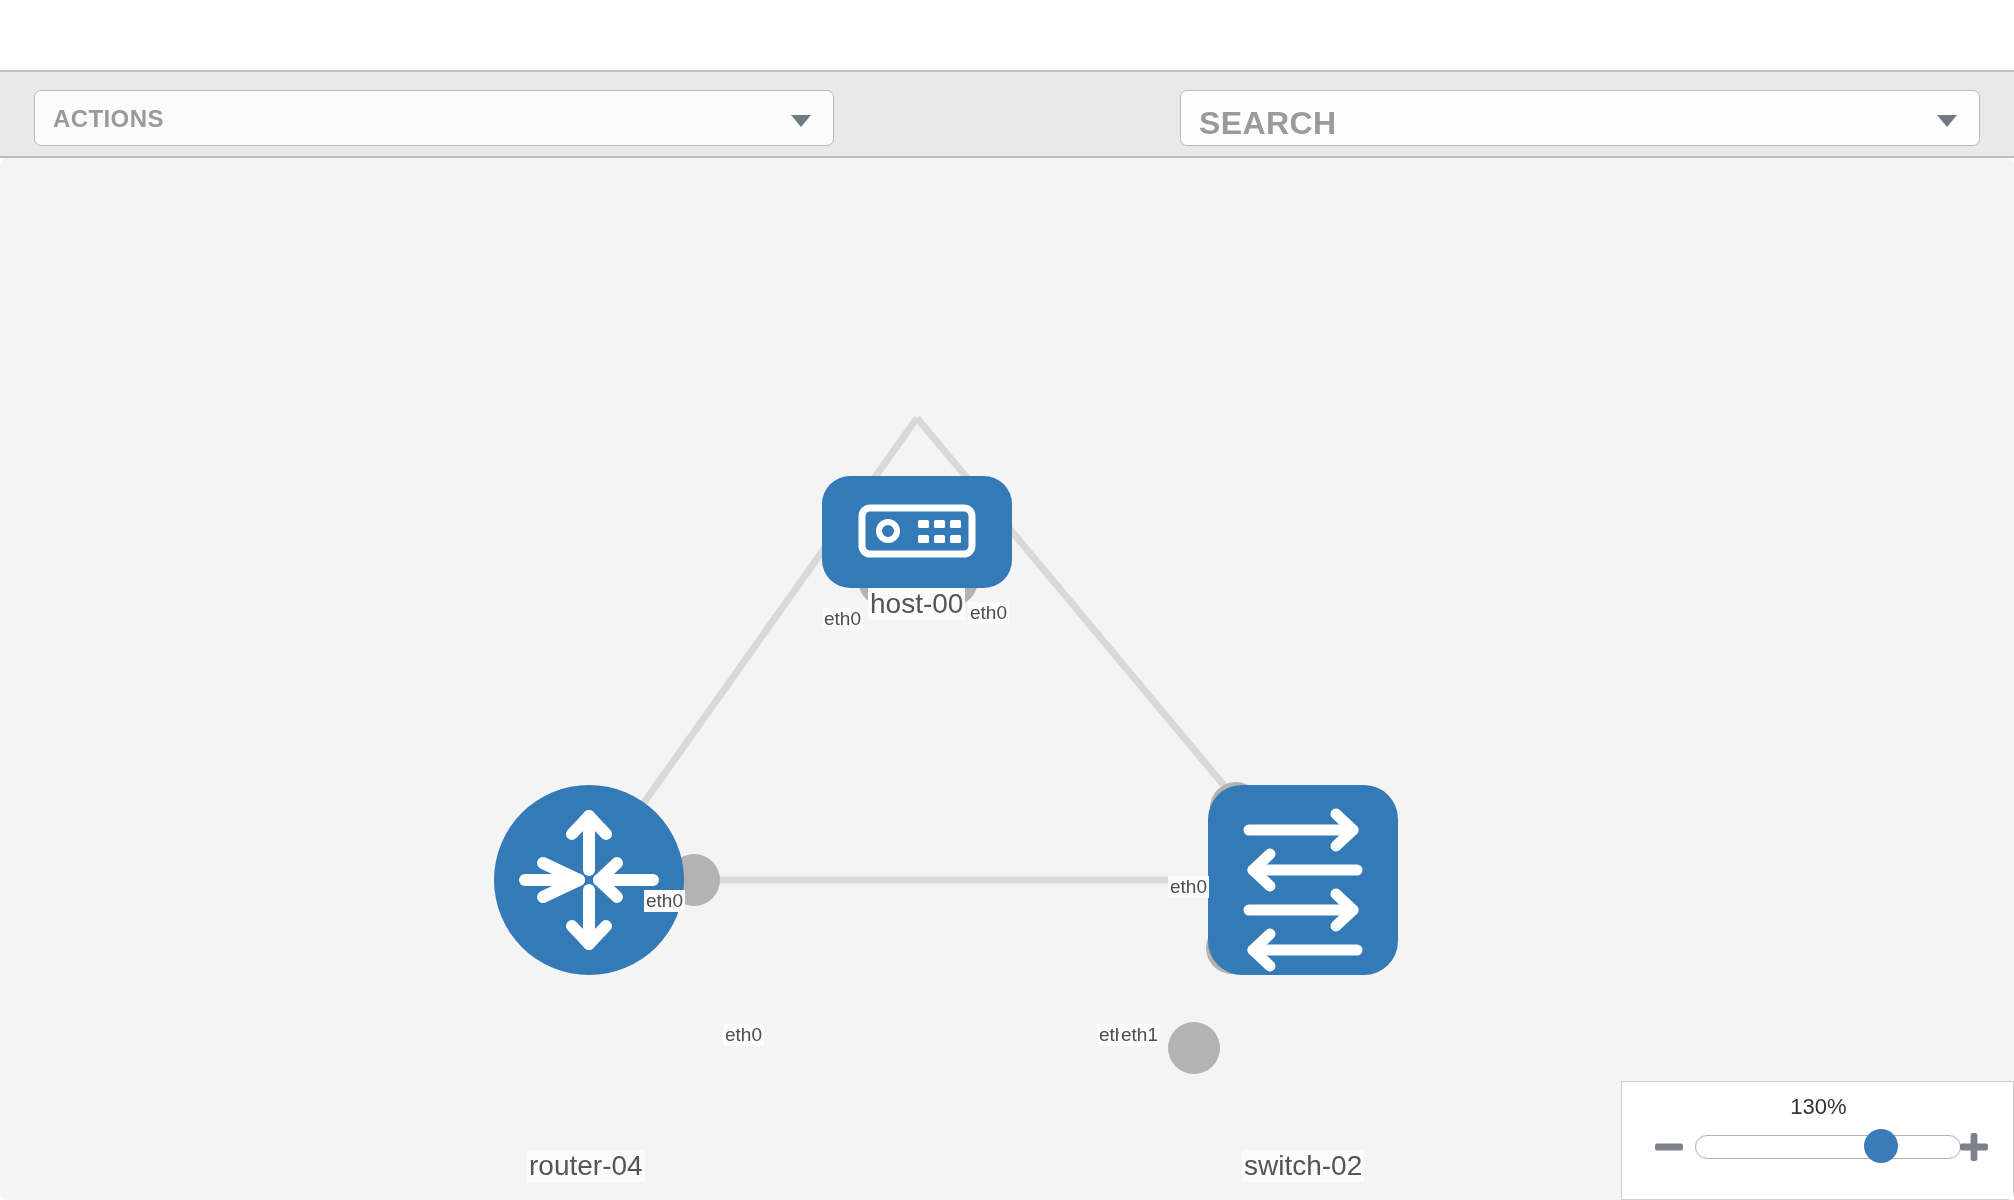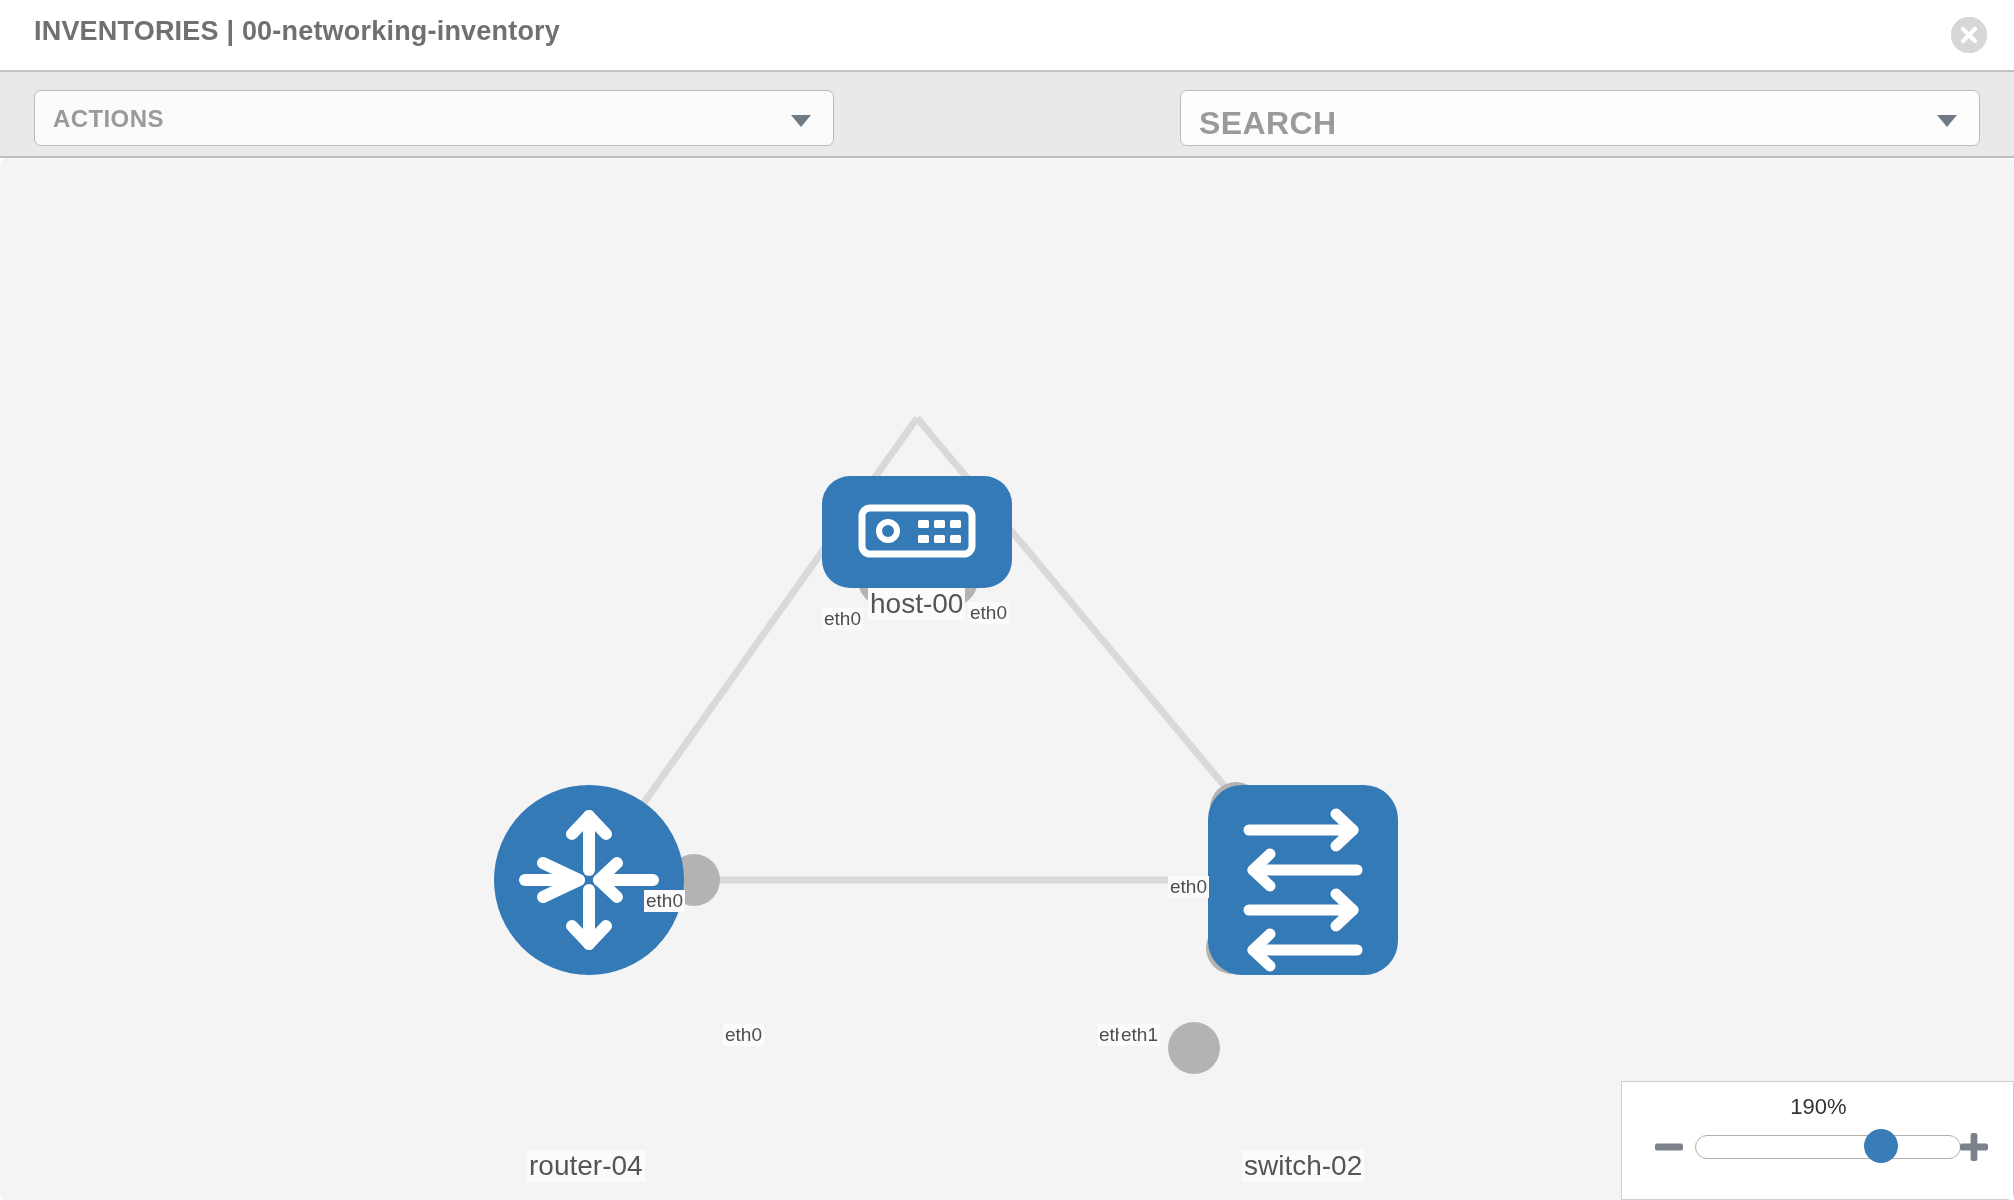--- a/index.html
+++ b/index.html
@@ -215,29 +215,20 @@
     border-radius: 50%;
     background: #3a7cb8;
     cursor: grab;
   }
 </style>
 </head>
 <body>
 
 <div class="app">
 
-  <div class="header">
-    <div class="page-title">INVENTORIES | 00-networking-inventory</div>
-    <div class="close-btn">
-      <svg width="36" height="36" viewBox="0 0 36 36" aria-hidden="true">
-        <circle cx="18" cy="18" r="18" fill="#d7d7d7"></circle>
-        <path d="M12 12 L24 24 M24 12 L12 24" stroke="#ffffff" stroke-width="4.2" stroke-linecap="round"></path>
-      </svg>
-    </div>
-  </div>
 
   <div class="toolbar">
 
     <div class="actions-select">
       <span class="sel-label">ACTIONS</span>
       <span class="caret"></span>
     </div>
 
     <div class="tool-icon wrench">
       <svg width="46" height="46" viewBox="0 0 46 46" aria-hidden="true">
@@ -339,21 +330,21 @@
     <span class="iface-label" style="left:1168px; top:718px;">eth0</span>
     <span class="iface-label" style="left:723px; top:866px;">eth0</span>
     <span class="iface-label" style="left:1097px; top:866px;">eth0</span>
     <span class="iface-label" style="left:1119px; top:866px;">eth1</span>
 
     <span class="node-label" style="left:868px;  top:430px;">host-00</span>
     <span class="node-label" style="left:527px;  top:992px;">router-04</span>
     <span class="node-label" style="left:1242px; top:992px;">switch-02</span>
 
     <div class="zoom-panel" style="left:1621px; top:923px;">
-      <div class="zoom-value">190%</div>
+      <div class="zoom-value">130%</div>
 
       <div class="zoom-minus">
         <svg width="34" height="34" viewBox="0 0 34 34" aria-hidden="true">
           <rect x="3" y="13.6" width="28" height="6.8" rx="2" fill="#7b828b"></rect>
         </svg>
       </div>
 
       <div class="zoom-track">
         <div class="zoom-thumb" style="left:168px;"></div>
       </div>

